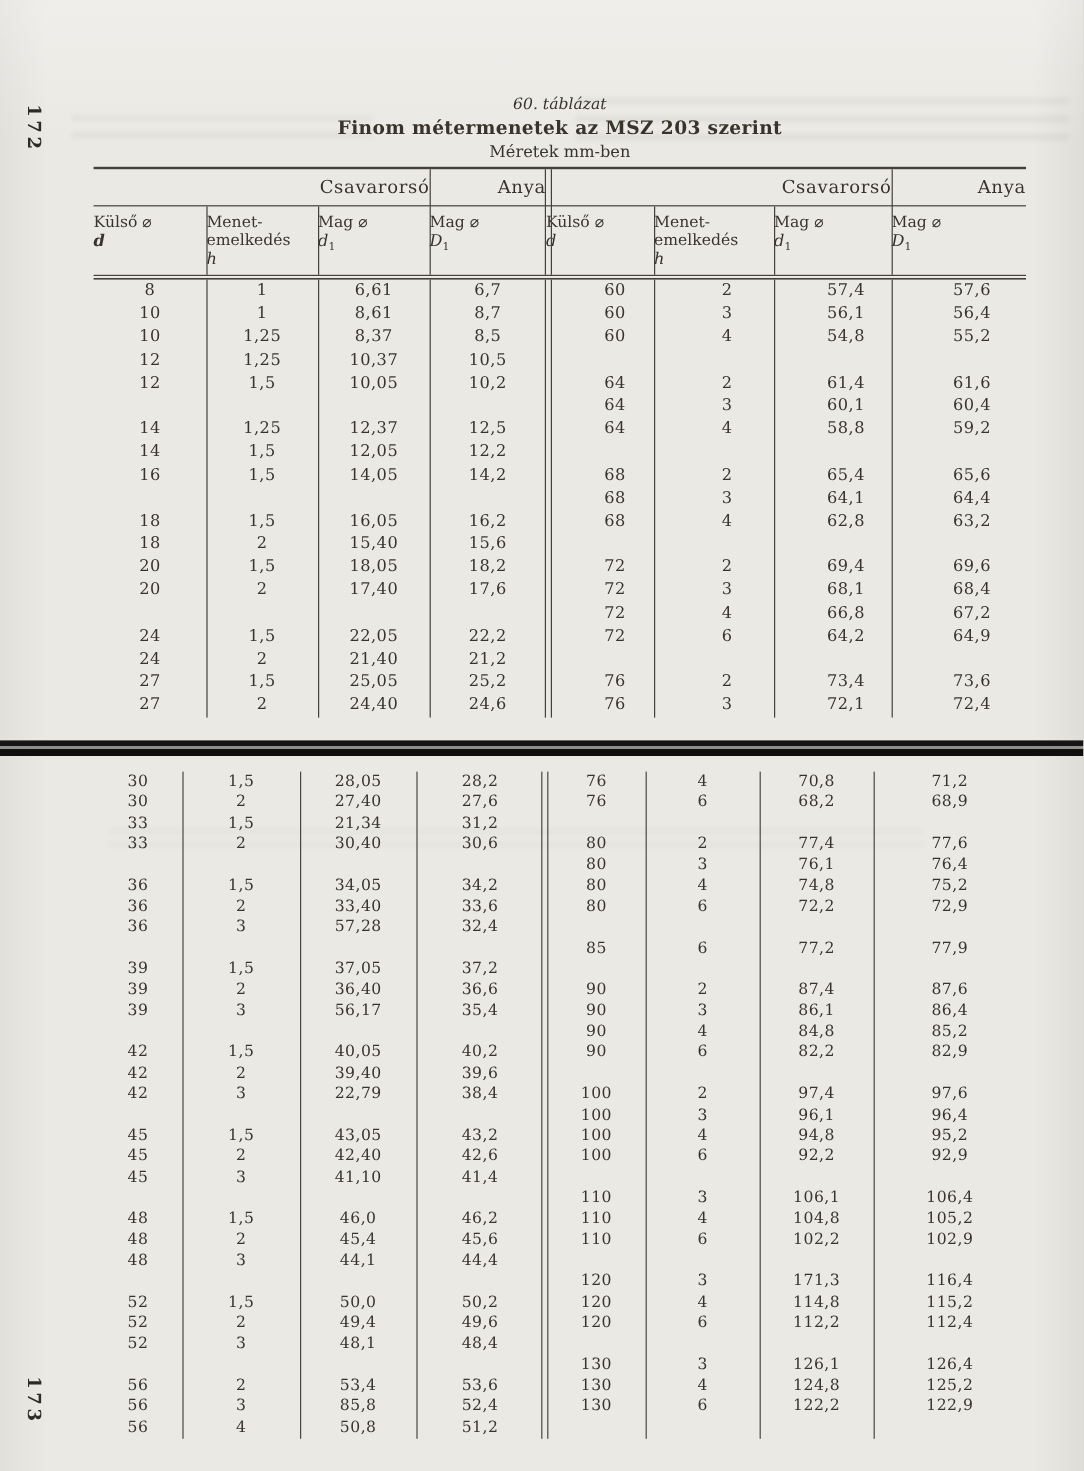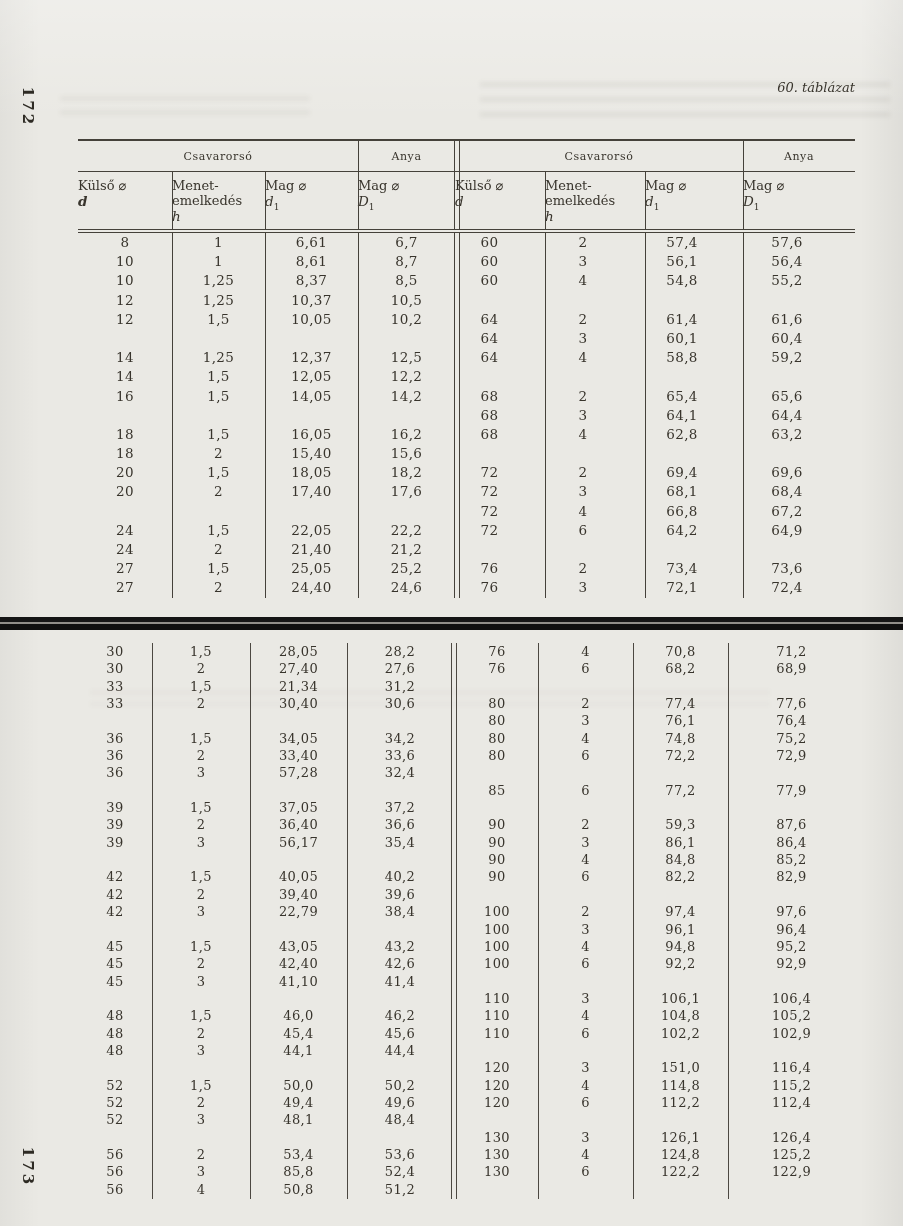--- a/index.html
+++ b/index.html
@@ -26,47 +26,47 @@
   
   .smudge{position:absolute;filter:blur(2px);opacity:.5;pointer-events:none;}
   .smudge.s1{left:480px;top:82px;width:410px;height:42px;
     background:repeating-linear-gradient(to bottom, rgba(96,90,78,.16) 0 5px, transparent 5px 15px);}
   .smudge.s2{left:60px;top:96px;width:250px;height:26px;
     background:repeating-linear-gradient(to bottom, rgba(96,90,78,.12) 0 5px, transparent 5px 14px);}
   .smudge.s3{left:90px;top:690px;width:680px;height:16px;
     background:repeating-linear-gradient(to bottom, rgba(96,90,78,.07) 0 5px, transparent 5px 12px);}
   
   .titleblock{position:absolute;left:78px;top:80px;width:777px;text-align:center;line-height:1.25;}
-  .t-num{font-style:italic;font-size:13px;margin-bottom:1px;text-align:right;}
+  .t-num{font-style:italic;font-size:13px;margin-bottom:1px;}
   .t-main{font-weight:bold;font-size:15.5px;letter-spacing:.3px;margin-bottom:2px;}
   .t-sub{font-size:13.5px;}
   
   .ttable{position:absolute;left:78px;top:139px;width:777px;}
   .thead{position:relative;border-top:2px solid var(--rule);}
   .grow1{height:30px;display:grid;grid-template-columns:280px 97px 288px 112px;
-    align-items:center;text-align:center;border-bottom:1px solid var(--rule);
-    font-size:11px;letter-spacing:.6px;}
+    align-items:center;text-align:right;border-bottom:1px solid var(--rule);
+    font-size:15px;letter-spacing:.6px;}
   .grow2{height:57px;display:grid;grid-template-columns:94px 93px 93px 97px 90px 100px 98px 112px;text-align:left;}
   .hcell{padding-top:6px;font-size:13px;line-height:15px;}
   .hl{display:block;}
   .hsym{display:block;margin-top:1px;font-size:13.5px;}
   .hsym i{font-style:italic;}
   .hsym.boldsym i{font-weight:bold;}
   sub{font-size:9px;}
   .dblrule{height:4px;background:linear-gradient(var(--rule) 0 1px, transparent 1px 3px, var(--rule) 3px 4px);}
   
   .vline{position:absolute;top:0;bottom:0;width:0;border-left:1px solid var(--rule);}
   .vline.part{top:31px;}
   .vline.dbl{width:4px;border-left:1px solid var(--rule);border-right:1px solid var(--rule);}
   
   .tdata{position:relative;height:365px;}
   .half{position:absolute;top:0;display:grid;}
   .half .cell{text-align:center;}
   #top-left{left:0;width:377px;grid-template-columns:94px 93px 93px 97px;grid-auto-rows:19.2px;}
-  #top-right{left:368px;width:397px;grid-template-columns:87px 100px 98px 112px;grid-auto-rows:19.2px;}
+  #top-right{left:391px;width:397px;grid-template-columns:87px 100px 98px 112px;grid-auto-rows:19.2px;}
   .tdata .cell{font-size:13.5px;line-height:19.2px;letter-spacing:.4px;}
   
   .pagedivider{position:absolute;left:0;top:617px;width:903px;height:13px;
     background:linear-gradient(#151515 0 5px, #908e89 5px 7px, #0f0f0f 7px 13px);}
   
   .btable{position:absolute;left:78px;top:643px;width:777px;height:556px;}
   #bot-left{left:0;width:375px;grid-template-columns:74px 98px 97px 106px;grid-auto-rows:17.35px;}
   #bot-right{left:378px;width:399px;grid-template-columns:82px 95px 95px 127px;grid-auto-rows:17.35px;}
   .btable .cell{font-size:13px;line-height:17.35px;letter-spacing:.4px;}
   .btable .vline{border-color:#4c4841;}
@@ -78,20 +78,22 @@
 
   <div class="smudge s1"></div>
   <div class="smudge s2"></div>
   <div class="smudge s3"></div>
 
   <div class="pagenum top">172</div>
   <div class="pagenum bot">173</div>
 
   <div class="titleblock">
     <div class="t-num">60. táblázat</div>
+    <div class="t-main">Finom métermenetek az MSZ 203 szerint</div>
+    <div class="t-sub">Méretek mm-ben</div>
   </div>
 
   <div class="ttable">
     <div class="thead">
       <div class="grow1">
         <div>Csavarorsó</div>
         <div>Anya</div>
         <div>Csavarorsó</div>
         <div>Anya</div>
       </div>
@@ -490,21 +492,21 @@
         <div class="cell">85</div>
         <div class="cell">6</div>
         <div class="cell">77,2</div>
         <div class="cell">77,9</div>
         <div class="cell"></div>
         <div class="cell"></div>
         <div class="cell"></div>
         <div class="cell"></div>
         <div class="cell">90</div>
         <div class="cell">2</div>
-        <div class="cell">59,3</div>
+        <div class="cell">87,4</div>
         <div class="cell">87,6</div>
         <div class="cell">90</div>
         <div class="cell">3</div>
         <div class="cell">86,1</div>
         <div class="cell">86,4</div>
         <div class="cell">90</div>
         <div class="cell">4</div>
         <div class="cell">84,8</div>
         <div class="cell">85,2</div>
         <div class="cell">90</div>
@@ -546,21 +548,21 @@
         <div class="cell">110</div>
         <div class="cell">6</div>
         <div class="cell">102,2</div>
         <div class="cell">102,9</div>
         <div class="cell"></div>
         <div class="cell"></div>
         <div class="cell"></div>
         <div class="cell"></div>
         <div class="cell">120</div>
         <div class="cell">3</div>
-        <div class="cell">151,0</div>
+        <div class="cell">171,3</div>
         <div class="cell">116,4</div>
         <div class="cell">120</div>
         <div class="cell">4</div>
         <div class="cell">114,8</div>
         <div class="cell">115,2</div>
         <div class="cell">120</div>
         <div class="cell">6</div>
         <div class="cell">112,2</div>
         <div class="cell">112,4</div>
         <div class="cell"></div>

